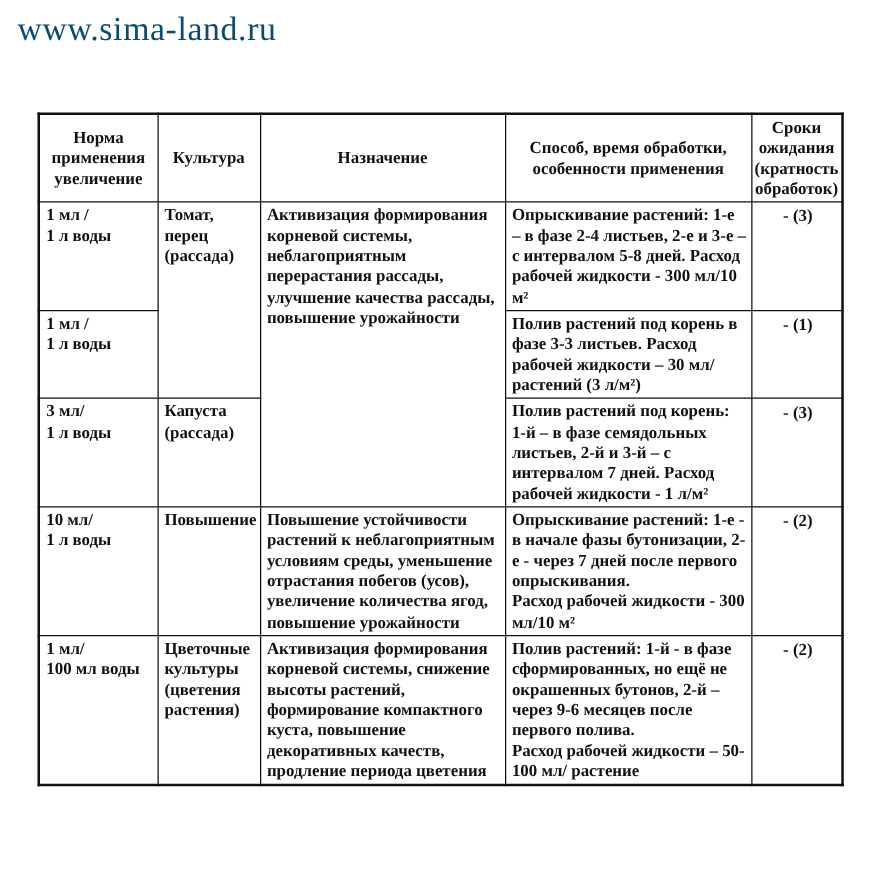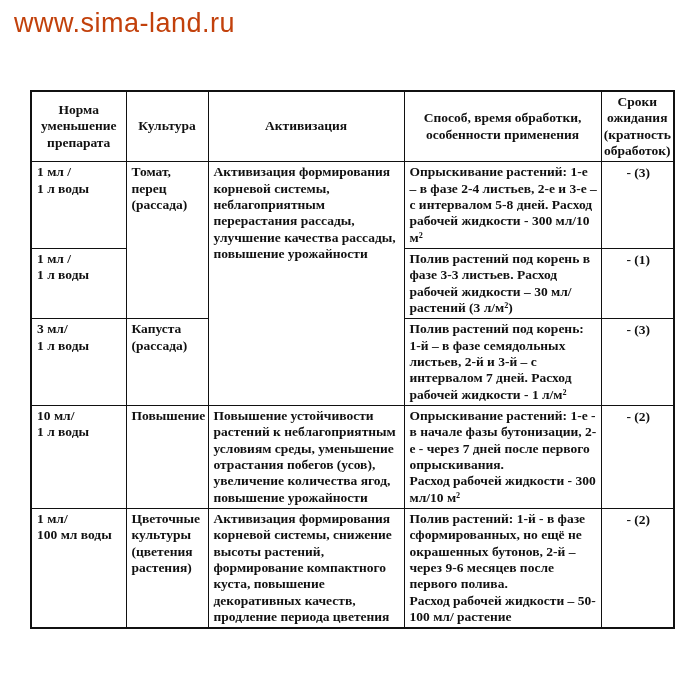--- a/index.html
+++ b/index.html
@@ -12,23 +12,23 @@
     width: 700px;
     height: 700px;
     font-family: "Liberation Serif", serif;
     color: #111111;
     overflow: hidden;
   }
   .watermark {
     position: absolute;
     left: 14px;
     top: 8px;
-    font-family: Liberation Sans, sans-serif;
+    font-family: Liberation Serif, serif;
     font-size: 27px;
-    color: #c2410c;
+    color: #0c4a6e;
     letter-spacing: 0.5px;
   }
   .table-wrap {
     position: absolute;
     left: 30px;
     top: 90px;
   }
   table {
     border-collapse: collapse;
     table-layout: fixed;
@@ -80,23 +80,23 @@
   <table>
     <colgroup>
       <col class="c1">
         <col class="c2">
         <col class="c3">
         <col class="c4">
         <col class="c5">
     </colgroup>
     <thead>
         <tr>
-          <th>Норма уменьшение препарата</th>
+          <th>Норма применения увеличение</th>
           <th>Культура</th>
-          <th>Активизация</th>
+          <th>Назначение</th>
           <th>Способ, время обработки, особенности применения</th>
           <th>Сроки ожидания (кратность обработок)</th>
         </tr>
       </thead>
     <tbody>
         <tr>
           <td>1 мл /
 1 л воды</td>
           <td rowspan="2">Томат,
 перец

